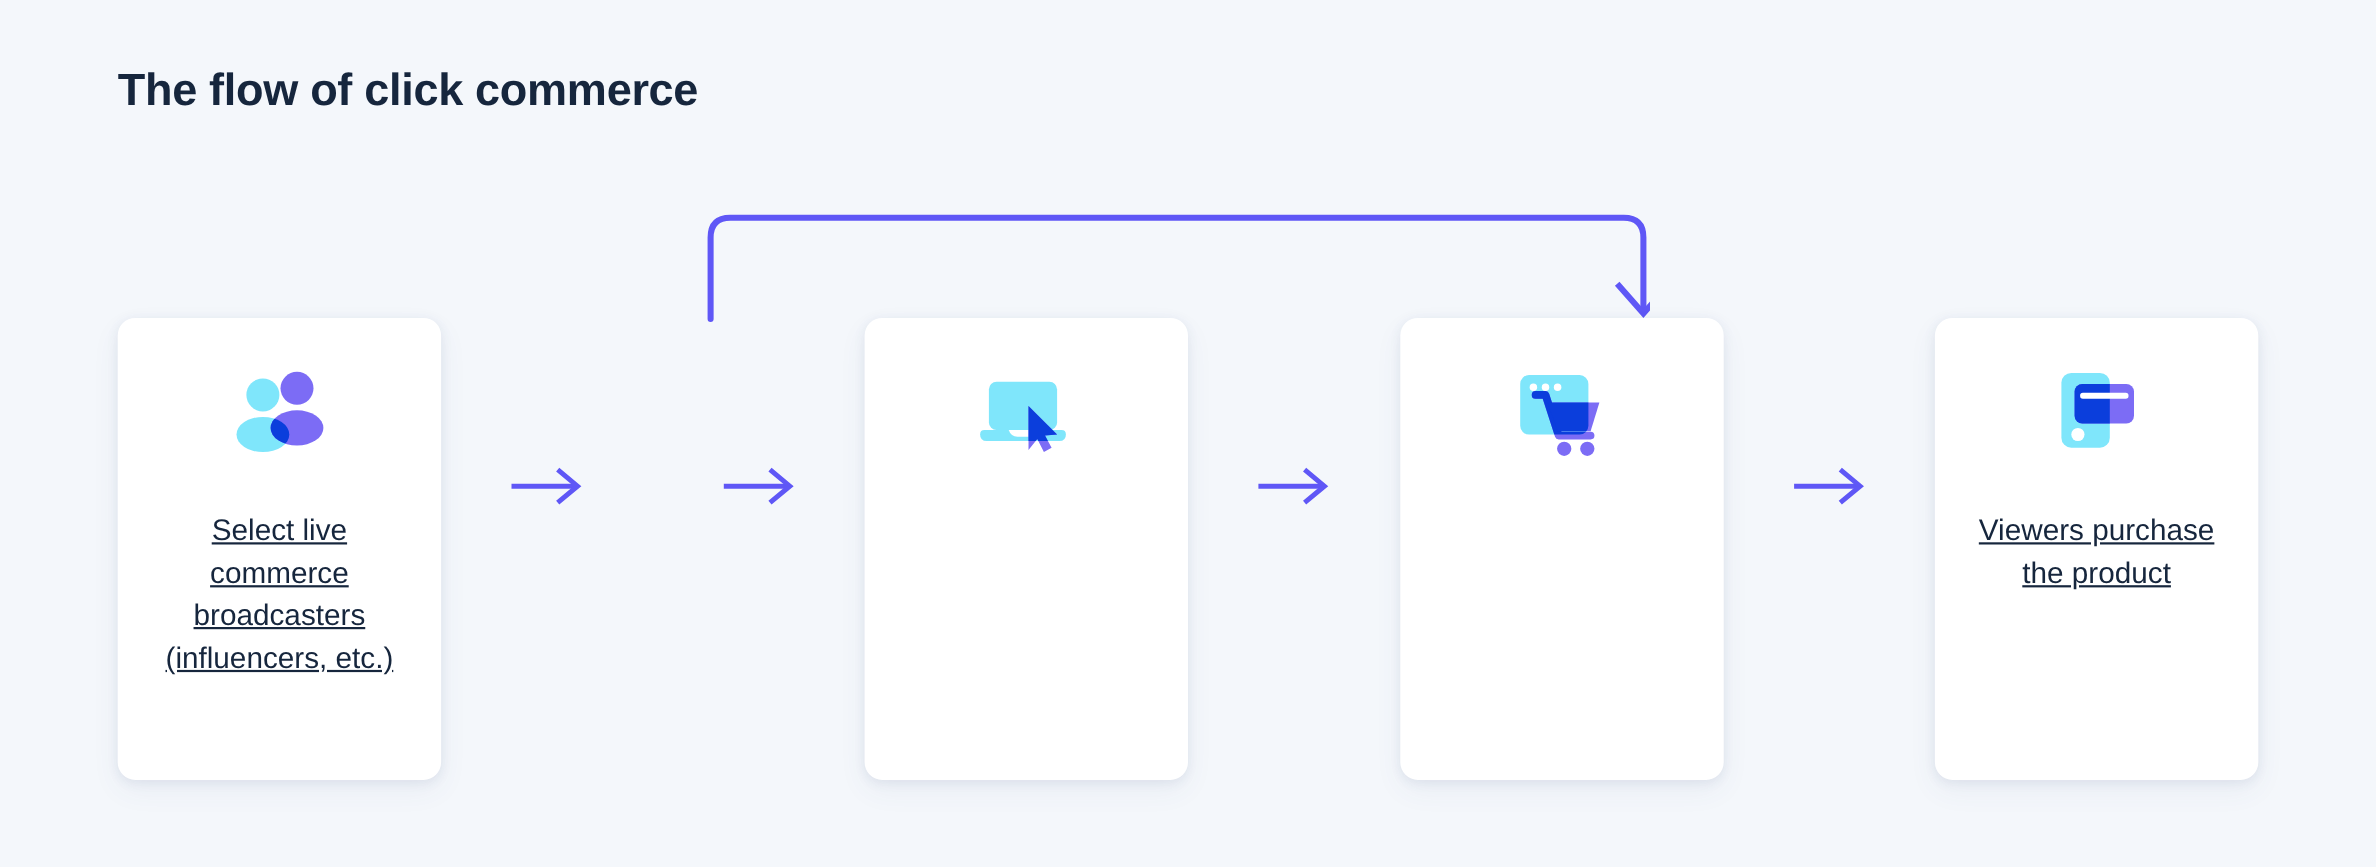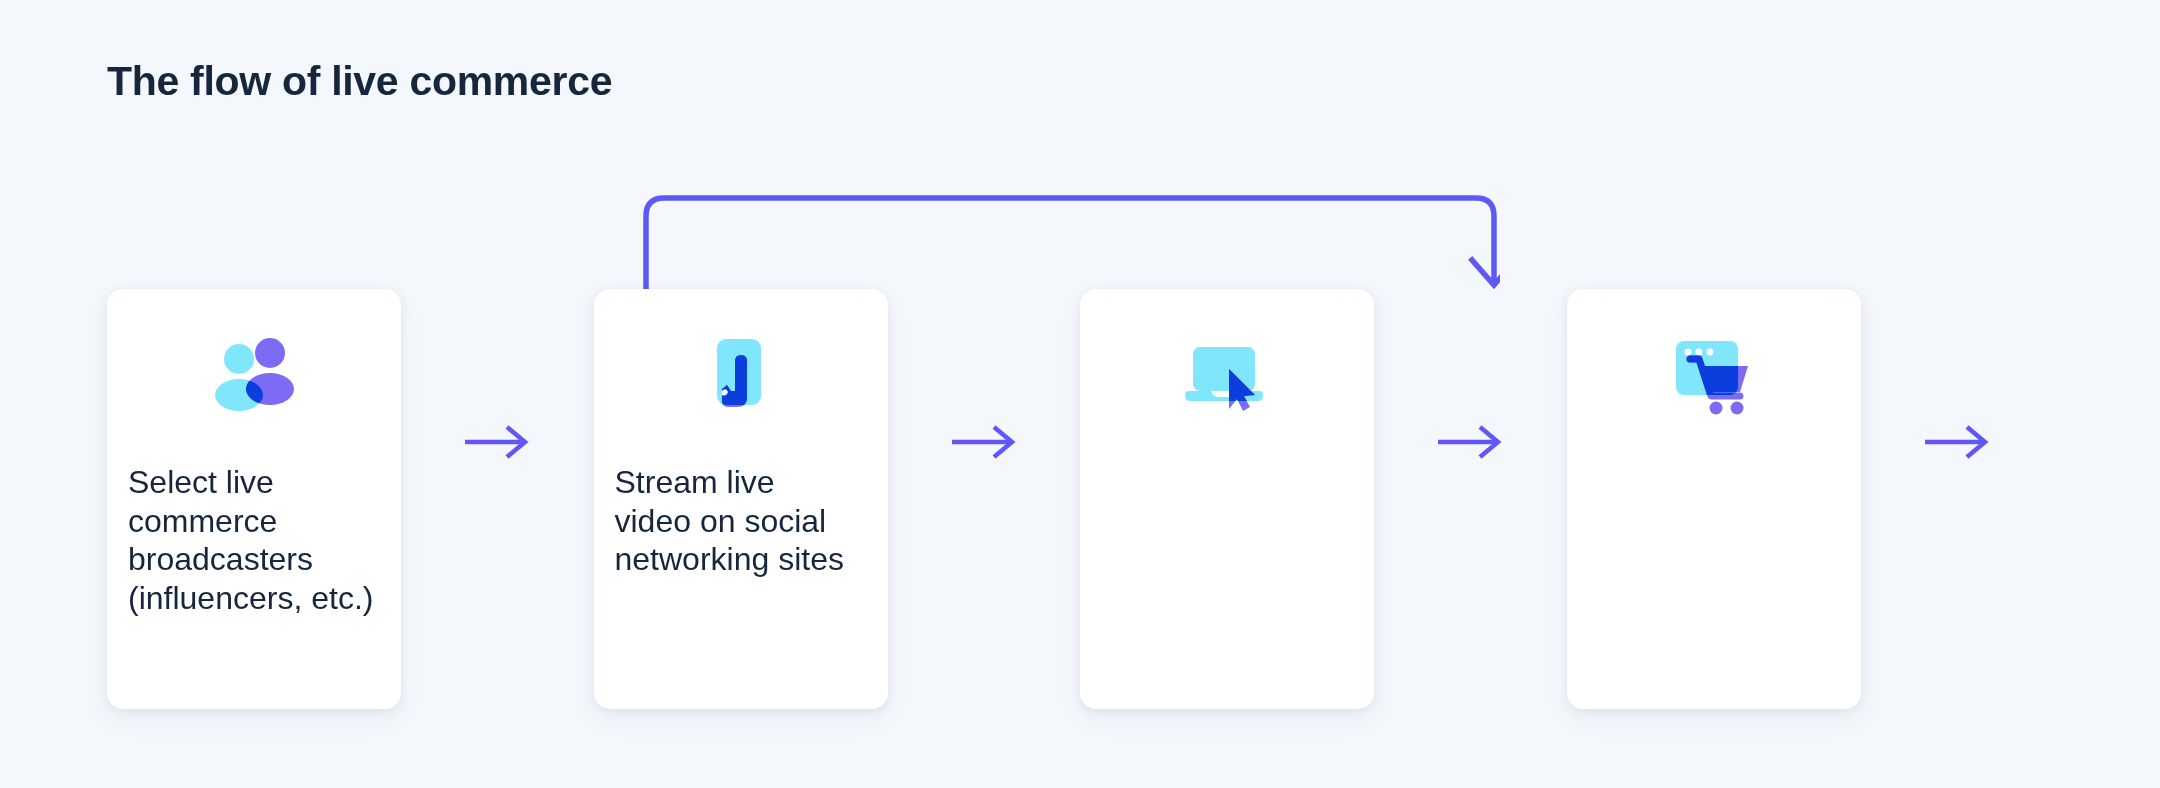--- a/index.html
+++ b/index.html
@@ -56,25 +56,26 @@
   .card-icon {
     width: 92px;
     height: 86px;
     position: relative;
     flex: 0 0 auto;
   }
 
   .card-label {
     margin-top: 42px;
     width: 252px;
-    text-align: left;
-    font-size: 32px;
+    text-align: center;
+    font-size: 27px;
     line-height: 38.5px;
     color: #16263d;
     white-space: pre-line;
+    text-decoration: underline;
   }
 
   
   .connector {
     flex: 1 1 auto;
     height: 420px;
     display: flex;
     align-items: flex-start;
     justify-content: center;
     padding-top: 135px;
@@ -88,21 +89,21 @@
     left: 640px;
     top: 186px;
     width: 860px;
     height: 110px;
   }
   #loop-arrow svg { display: block; }
 </style>
 </head>
 <body>
 
-<div id="page-title">The flow of live commerce</div>
+<div id="page-title">The flow of click commerce</div>
 
 <div id="loop-arrow">
   <svg width="860" height="110" viewBox="0 0 860 110" fill="none">
     <path d="M6 104 L6 30 Q6 12 24 12 L836 12 Q854 12 854 30 L854 96" stroke="#5f57f6" stroke-width="5.5" fill="none" stroke-linecap="round"></path>
     <path d="M832 74 L854 99 L876 74" stroke="#5f57f6" stroke-width="5.5" fill="none" stroke-linecap="square" stroke-linejoin="miter"></path>
   </svg>
 </div>
 
 <div id="flow-row">
 
@@ -128,39 +129,20 @@
 (influencers, etc.)</div>
   </div>
 
   <div class="connector">
     <svg width="68" height="36" viewBox="0 0 68 36" fill="none">
       <line x1="2" y1="18" x2="60" y2="18" stroke="#5f57f6" stroke-width="4.5"></line>
       <path d="M44 3 L62 18 L44 33" stroke="#5f57f6" stroke-width="4.5" fill="none"></path>
     </svg>
   </div>
 
-  <div class="card">
-    <div class="card-icon">
-      <svg width="92" height="86" viewBox="0 0 92 86" fill="none">
-        <rect x="22" y="4" width="44" height="66" rx="9" fill="#7fe6fb"></rect>
-        <g>
-          <clipPath id="c2clip">
-              <rect x="22" y="4" width="44" height="66" rx="9"></rect>
-            </clipPath>
-          <path d="M52 28 L52 48 L52 62 Q52 72 42 72 L34 72 Q27 72 27 66 L27 54 L32 50 L36 56 L40 56 L40 26 Q40 20 46 20 Q52 20 52 26 Z" fill="#7c6cf5"></path>
-          <path d="M52 28 L52 48 L52 62 Q52 72 42 72 L34 72 Q27 72 27 66 L27 54 L32 50 L36 56 L40 56 L40 26 Q40 20 46 20 Q52 20 52 26 Z" fill="#0b3edc" clip-path="url(#c2clip)"></path>
-          <circle cx="33" cy="63" r="5" fill="#ffffff" clip-path="url(#c2clip)" opacity="0"></circle>
-        </g>
-        <path d="M27 56 Q31 52 33 57 Q31 62 27 60 Z" fill="#ffffff"></path>
-      </svg>
-    </div>
-    <div class="card-label">Stream live
-video on social
-networking sites</div>
-  </div>
 
   <div class="connector">
     <svg width="68" height="36" viewBox="0 0 68 36" fill="none">
       <line x1="2" y1="18" x2="60" y2="18" stroke="#5f57f6" stroke-width="4.5"></line>
       <path d="M44 3 L62 18 L44 33" stroke="#5f57f6" stroke-width="4.5" fill="none"></path>
     </svg>
   </div>
 
   <div class="card">
     <div class="card-icon">
@@ -214,14 +196,32 @@
     </div>
   </div>
 
   <div class="connector">
     <svg width="68" height="36" viewBox="0 0 68 36" fill="none">
       <line x1="2" y1="18" x2="60" y2="18" stroke="#5f57f6" stroke-width="4.5"></line>
       <path d="M44 3 L62 18 L44 33" stroke="#5f57f6" stroke-width="4.5" fill="none"></path>
     </svg>
   </div>
 
+  <div class="card">
+    <div class="card-icon">
+      <svg width="92" height="86" viewBox="0 0 92 86" fill="none">
+        <rect x="14" y="4" width="44" height="68" rx="9" fill="#7fe6fb"></rect>
+        <circle cx="29" cy="60" r="6" fill="#ffffff"></circle>
+        <g>
+          <clipPath id="c5clip">
+              <rect x="14" y="4" width="44" height="68" rx="9"></rect>
+            </clipPath>
+          <rect x="26" y="14" width="54" height="36" rx="7" fill="#7c6cf5"></rect>
+          <rect x="26" y="14" width="54" height="36" rx="7" fill="#0b3edc" clip-path="url(#c5clip)"></rect>
+          <rect x="31" y="22" width="44" height="5.5" rx="2.5" fill="#ffffff"></rect>
+        </g>
+      </svg>
+    </div>
+    <div class="card-label">Viewers purchase
+the product</div>
+  </div>
 
 </div>
 
 </body></html>

